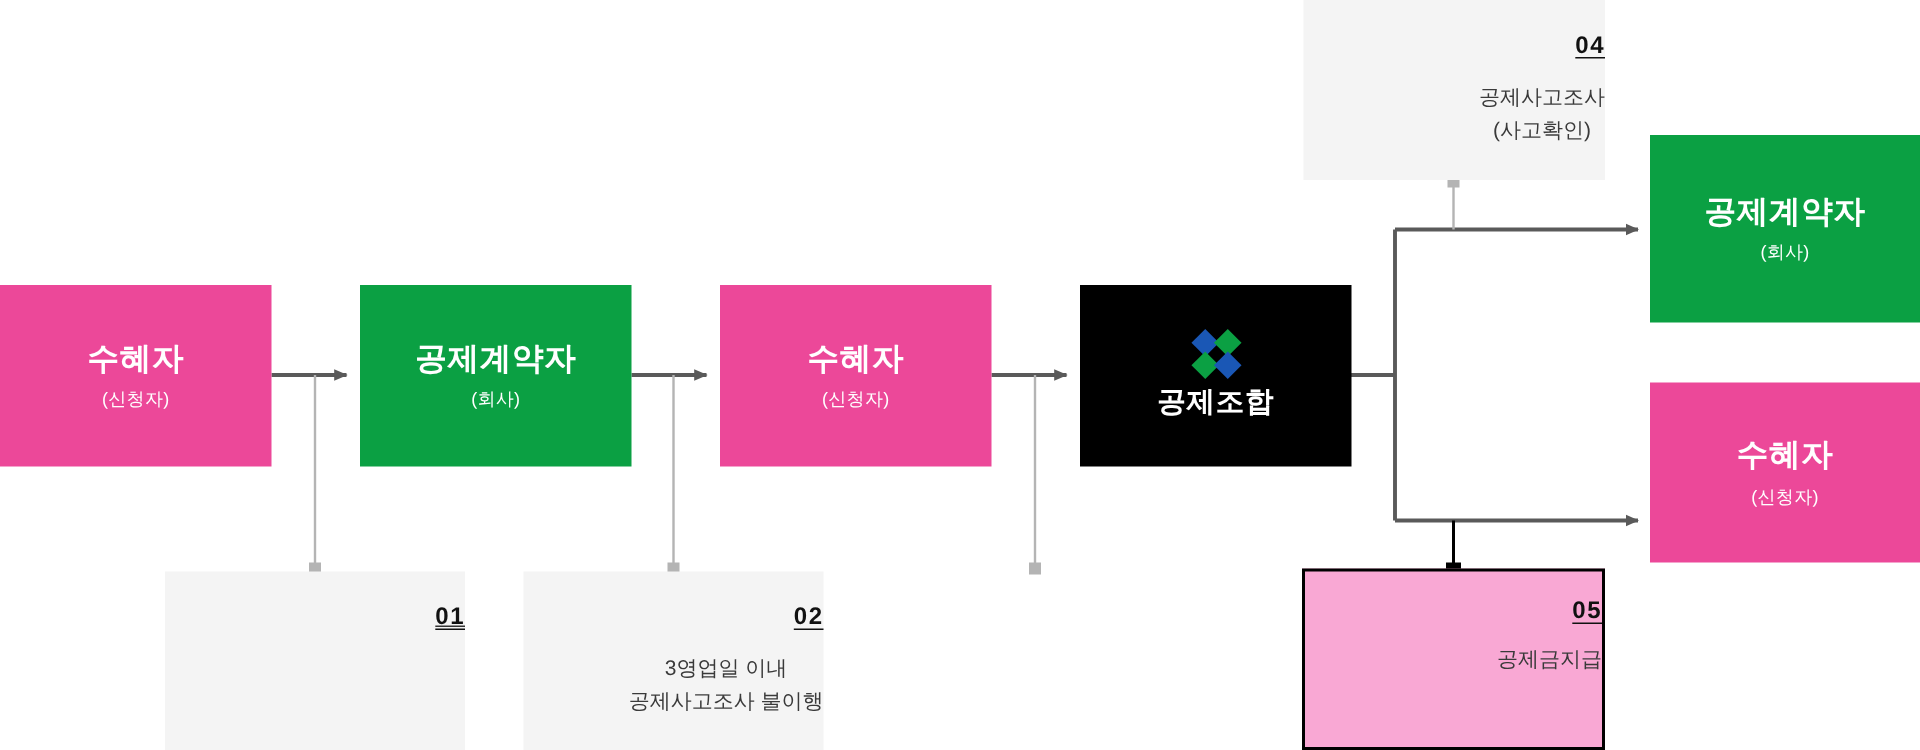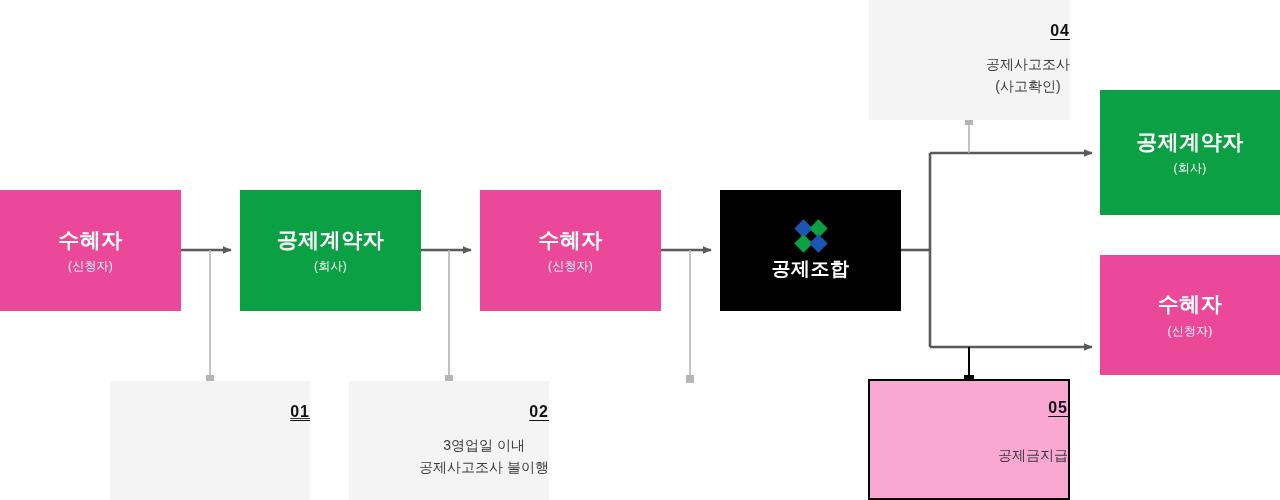--- a/index.html
+++ b/index.html
@@ -89,21 +89,21 @@
     letter-spacing: 1px;
   }
   .step .s-text {
     font-size: 14px;
     color: #3a3a3a;
     line-height: 1.55;
     margin-top: 14px;
     white-space: pre-line;
   }
   .step.outlined .s-num { margin-top: 18px; }
-  .step.outlined .s-text { margin-top: 28px; }
+  .step.outlined .s-text { margin-top: 12px; }
 
   
   .svg-layer {
     position: absolute;
     left: 0; top: 0;
     width: 1280px; height: 500px;
     pointer-events: none;
   }
 </style>
 </head>

